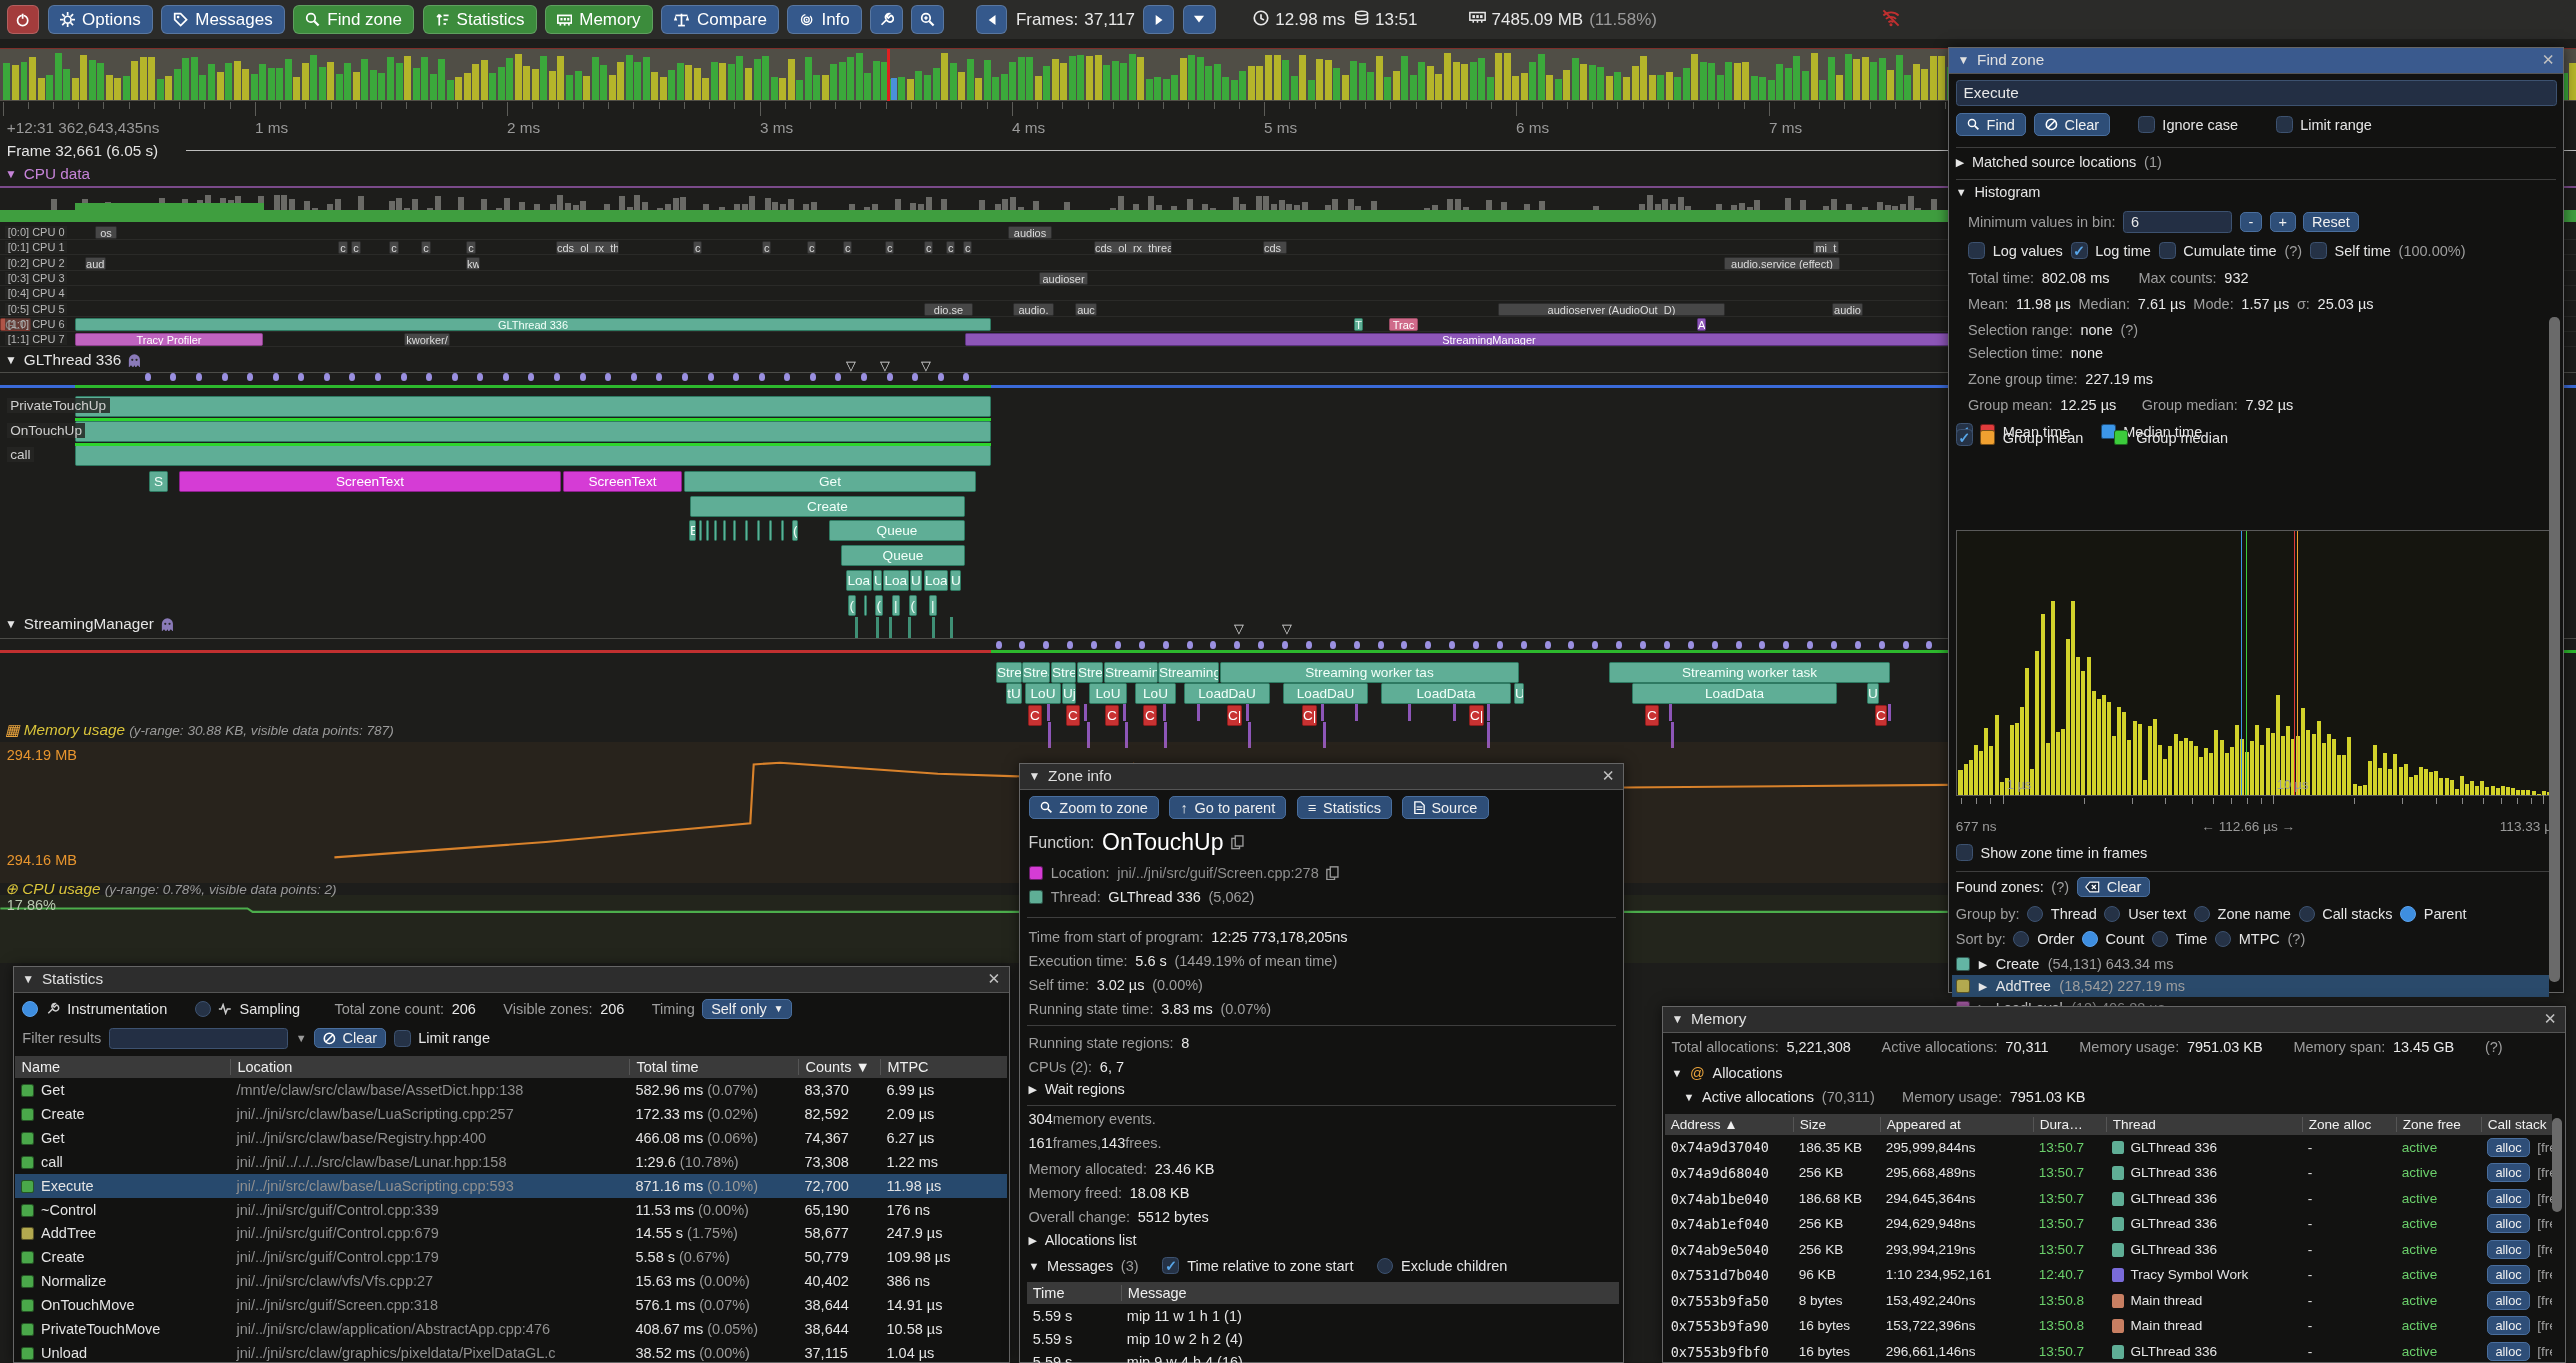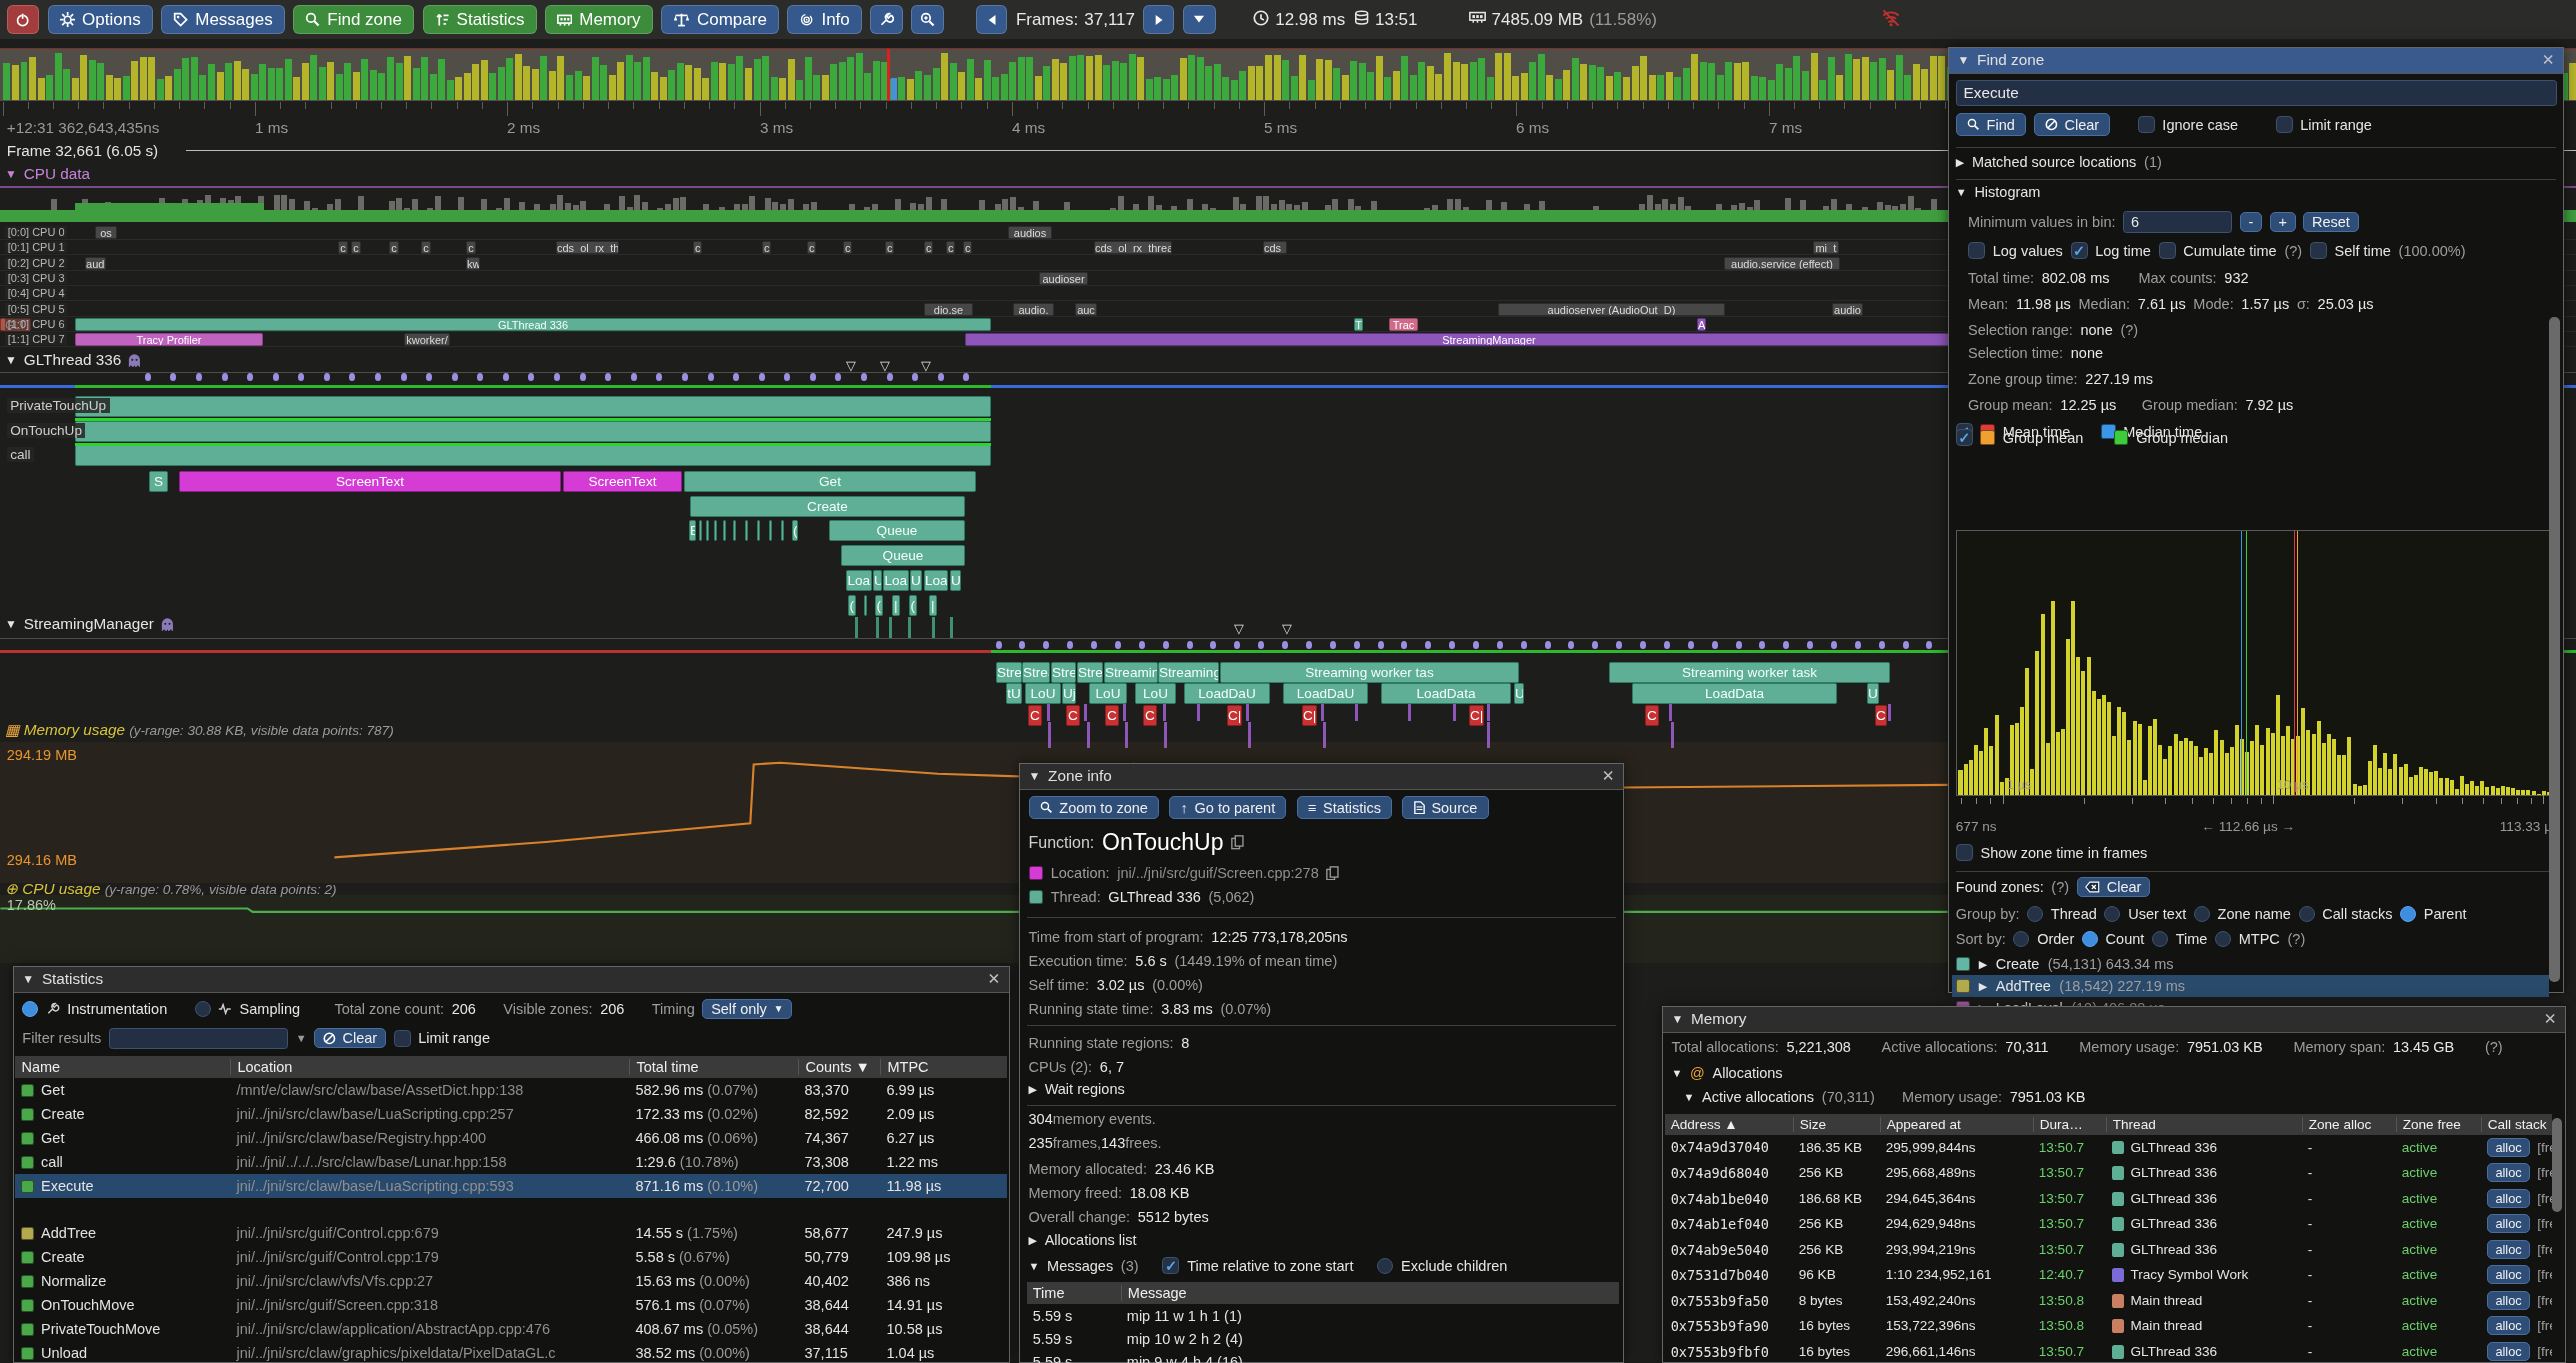--- a/index.html
+++ b/index.html
@@ -1262,20 +1262,27 @@
           <div class="cell">73,308</div>
           <div class="cell">1.22 ms</div>
         </div>
         <div class="gridrow trow" style="left: 1.7px; top: 118px; width: 992px; height: 24px; grid-template-columns: 215px 399px 169px 82px 1fr; background: rgb(39, 73, 109);">
           <div class="cell"><span class="swatch" style="display: inline-block; width: 12.8px; height: 12.8px; vertical-align: -1.7px; margin-right: 6.8px; background: rgb(74, 168, 74);"></span>Execute</div>
           <div class="cell loc">jni/../jni/src/claw/base/LuaScripting.cpp:593</div>
           <div class="cell"><span>871.16 ms </span><span class="pct">(0.10%)</span></div>
           <div class="cell">72,700</div>
           <div class="cell">11.98 µs</div>
         </div>
+        <div class="gridrow trow" style="left: 1.7px; top: 142px; width: 992px; height: 24px; grid-template-columns: 215px 399px 169px 82px 1fr;">
+          <div class="cell"><span class="swatch" style="display: inline-block; width: 12.8px; height: 12.8px; vertical-align: -1.7px; margin-right: 6.8px; background: rgb(74, 168, 74);"></span>~Control</div>
+          <div class="cell loc">jni/../jni/src/guif/Control.cpp:339</div>
+          <div class="cell"><span>11.53 ms </span><span class="pct">(0.00%)</span></div>
+          <div class="cell">65,190</div>
+          <div class="cell">176 ns</div>
+        </div>
         <div class="gridrow trow" style="left: 1.7px; top: 165px; width: 992px; height: 24px; grid-template-columns: 215px 399px 169px 82px 1fr;">
           <div class="cell"><span class="swatch" style="display: inline-block; width: 12.8px; height: 12.8px; vertical-align: -1.7px; margin-right: 6.8px; background: rgb(179, 169, 79);"></span>AddTree</div>
           <div class="cell loc">jni/../jni/src/guif/Control.cpp:679</div>
           <div class="cell"><span>14.55 s </span><span class="pct">(1.75%)</span></div>
           <div class="cell">58,677</div>
           <div class="cell">247.9 µs</div>
         </div>
         <div class="gridrow trow" style="left: 1.7px; top: 189px; width: 992px; height: 24px; grid-template-columns: 215px 399px 169px 82px 1fr;">
           <div class="cell"><span class="swatch" style="display: inline-block; width: 12.8px; height: 12.8px; vertical-align: -1.7px; margin-right: 6.8px; background: rgb(74, 168, 74);"></span>Create</div>
           <div class="cell loc">jni/../jni/src/guif/Control.cpp:179</div>
@@ -1404,21 +1411,21 @@
   <div class="frow" style="position:absolute;left:8.5px;top:317px">
     <span class="tri" style="font-size:11px">▶</span>
         <span>Wait regions</span>
   </div>
   <div class="sep" style="top:341px"></div>
   <div id="zi-mem1" class="frow" style="position:absolute;left:8.5px;top:347px;gap:0">
         <span class="val">304</span>
         <span class="lab"> memory events.</span>
       </div>
   <div id="zi-mem2" class="frow" style="position:absolute;left:8.5px;top:371px;gap:0">
-        <span class="val">235</span>
+        <span class="val">161</span>
         <span class="lab"> frames, </span>
         <span class="val">143</span>
         <span class="lab"> frees.</span>
       </div>
   <div id="zi-rows3" style="position:absolute;left:8.5px;top:393px">
         <div class="frow" style="position: relative; height: 24px;">
           <span class="lab">Memory allocated:</span>
           <span class="val">23.46 KB</span>
         </div>
         <div class="frow" style="position: relative; height: 24px;">

